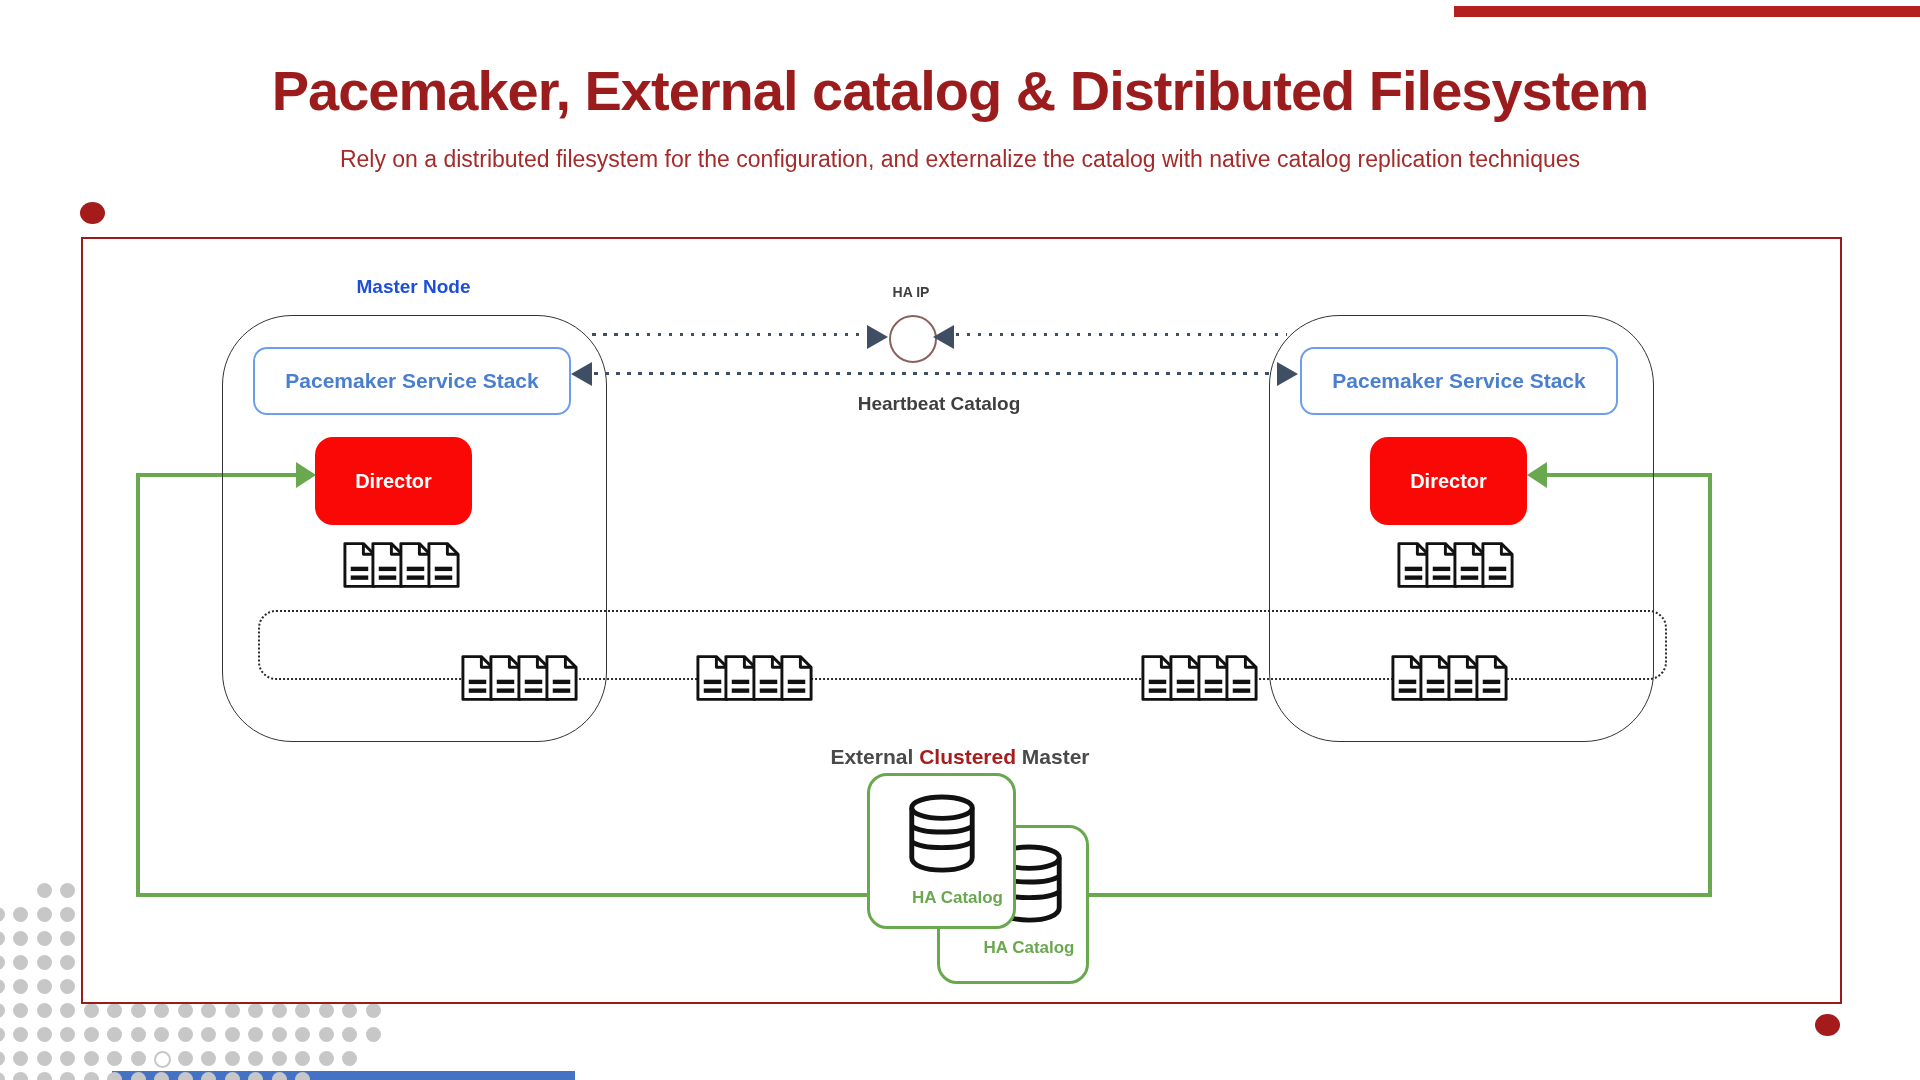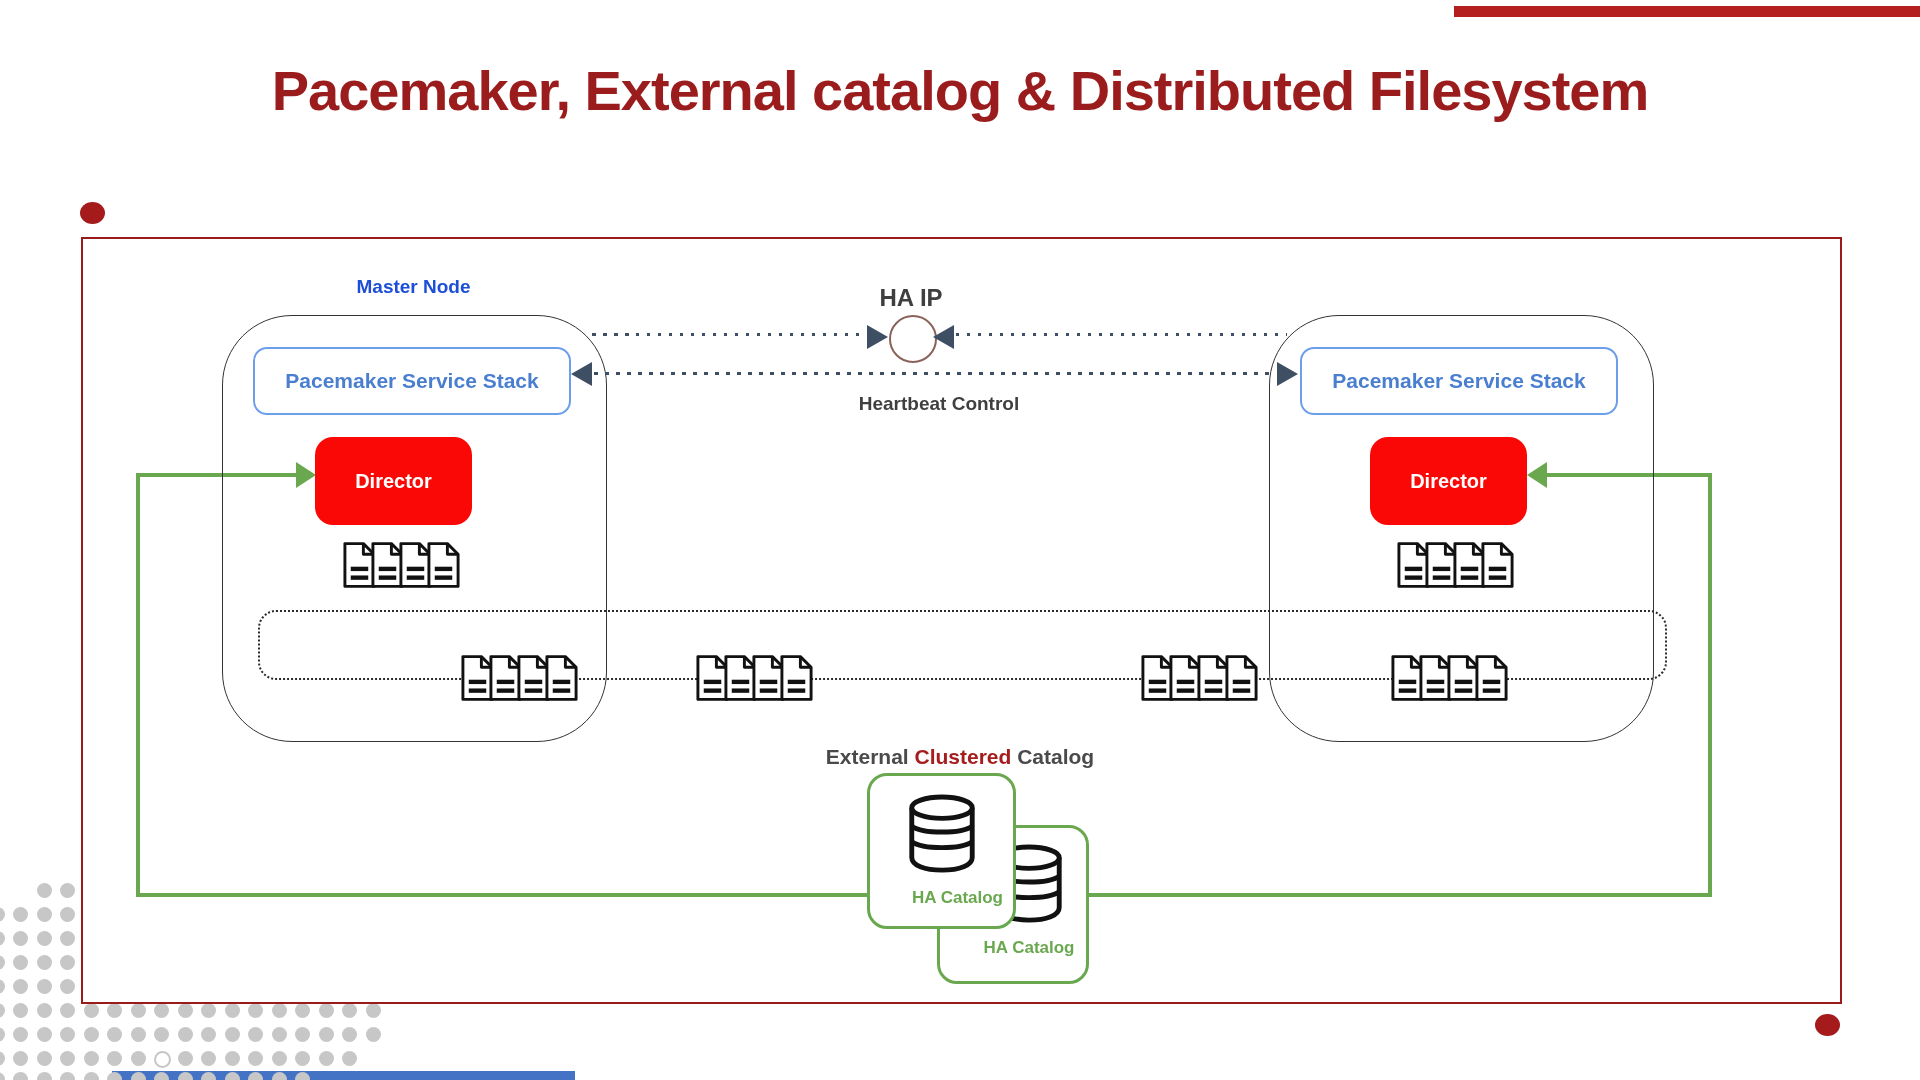--- a/index.html
+++ b/index.html
@@ -29,21 +29,21 @@
           display:flex;align-items:center;justify-content:center;
           font-size:21px;font-weight:bold;color:#4a7fd0;}
   .pm-box.master{left:253px;top:347px;}
   .pm-box.slave{left:1300px;top:347px;}
   .dir-box{width:157px;height:88px;background:#f90805;border-radius:18px;
            display:flex;align-items:center;justify-content:center;
            font-size:20px;font-weight:bold;color:#ffffff;}
   .dir-box.master{left:315px;top:437px;}
   .dir-box.slave{left:1370px;top:437px;}
   
-  .ha-ip-label{left:861px;top:284px;width:100px;text-align:center;font-size:24px;font-weight:bold;color:#3f3f3f;}
+  .ha-ip-label{left:861px;top:284px;width:100px;text-align:center;font-size:14px;font-weight:bold;color:#3f3f3f;}
   .ha-ip-circle{left:889px;top:315px;width:44px;height:44px;border-radius:50%;
                 border:2px solid #8a625a;background:#fff;}
   
   .navy-dots{height:3px;background:repeating-linear-gradient(90deg,#3f4f63 0 3.5px,transparent 3.5px 11px);}
   .dl1a{left:592px;top:333px;width:274px;}
   .dl1b{left:956px;top:333px;width:331px;}
   .dl2{left:594px;top:372px;width:680px;}
   .tri{width:0;height:0;}
   .tri.right{border-top:12px solid transparent;border-bottom:12px solid transparent;border-left:21px solid #3f4f63;}
   .tri.left{border-top:12px solid transparent;border-bottom:12px solid transparent;border-right:21px solid #3f4f63;}
@@ -181,20 +181,21 @@
       <div class="pat-dot" style="left: 154px; top: 1071.5px;"></div>
       <div class="pat-dot" style="left: 177.5px; top: 1071.5px;"></div>
       <div class="pat-dot" style="left: 201px; top: 1071.5px;"></div>
       <div class="pat-dot" style="left: 224.5px; top: 1071.5px;"></div>
       <div class="pat-dot" style="left: 248px; top: 1071.5px;"></div>
       <div class="pat-dot" style="left: 271.5px; top: 1071.5px;"></div>
       <div class="pat-dot" style="left: 295px; top: 1071.5px;"></div>
     </div>
 
   <div class="abs title">Pacemaker, External catalog &amp; Distributed Filesystem</div>
+  <div class="abs subtitle">Rely on a distributed filesystem for the configuration, and externalize the catalog with native catalog replication techniques</div>
 
   <div class="abs main-frame"></div>
 
   <div class="abs green g-h g1"></div>
   <div class="abs green g-v g2"></div>
   <div class="abs green g-h g3"></div>
   <div class="abs green g-h g4"></div>
   <div class="abs green g-v g5"></div>
   <div class="abs green g-h g6"></div>
   <div class="abs tri gtri-r ga1"></div>
@@ -273,21 +274,21 @@
 
   <div class="abs ha-ip-label">HA IP</div>
   <div class="abs ha-ip-circle"></div>
   <div class="abs navy-dots dl1a"></div>
   <div class="abs navy-dots dl1b"></div>
   <div class="abs tri right ah-circle-l"></div>
   <div class="abs tri left ah-circle-r"></div>
   <div class="abs navy-dots dl2"></div>
   <div class="abs tri left ah-hb-l"></div>
   <div class="abs tri right ah-hb-r"></div>
-  <div class="abs hb-label">Heartbeat Control</div>
+  <div class="abs hb-label">Heartbeat Catalog</div>
 
   <div class="abs fs-box"></div>
   <div class="abs doc-group dg-fs-a">
       <svg width="35" height="48" viewBox="0 0 36 48">
         <path d="M3 2 H22 L33 13 V46 H3 Z" fill="#fff" stroke="#111" stroke-width="3" stroke-linejoin="round"></path>
         <path d="M22 2 V13 H33" fill="none" stroke="#111" stroke-width="3" stroke-linejoin="round"></path>
         <line x1="9" y1="28" x2="27" y2="28" stroke="#111" stroke-width="4.5"></line>
         <line x1="9" y1="37" x2="27" y2="37" stroke="#111" stroke-width="4.5"></line>
       </svg>
       <svg width="35" height="48" viewBox="0 0 36 48">
@@ -381,21 +382,21 @@
         <line x1="9" y1="37" x2="27" y2="37" stroke="#111" stroke-width="4.5"></line>
       </svg>
       <svg width="35" height="48" viewBox="0 0 36 48">
         <path d="M3 2 H22 L33 13 V46 H3 Z" fill="#fff" stroke="#111" stroke-width="3" stroke-linejoin="round"></path>
         <path d="M22 2 V13 H33" fill="none" stroke="#111" stroke-width="3" stroke-linejoin="round"></path>
         <line x1="9" y1="28" x2="27" y2="28" stroke="#111" stroke-width="4.5"></line>
         <line x1="9" y1="37" x2="27" y2="37" stroke="#111" stroke-width="4.5"></line>
       </svg>
     </div>
 
-  <div class="abs ext-label"><span>External </span><span class="hl">Clustered</span><span> Catalog</span></div>
+  <div class="abs ext-label"><span>External </span><span class="hl">Clustered</span><span> Master</span></div>
 
   <div class="abs ha-box back">
     <span class="db-icon">
       <svg width="78" height="84" viewBox="0 0 80 84">
         <path d="M9,15 V66 C9,74 22,79 40,79 C58,79 71,74 71,66 V15" fill="#fff" stroke="#111" stroke-width="5"></path>
         <path d="M9,34 C20,42 60,42 71,34" fill="none" stroke="#111" stroke-width="5"></path>
         <path d="M9,50 C20,58 60,58 71,50" fill="none" stroke="#111" stroke-width="5"></path>
         <ellipse cx="40" cy="15" rx="31" ry="11" fill="#fff" stroke="#111" stroke-width="5"></ellipse>
       </svg>
     </span>

